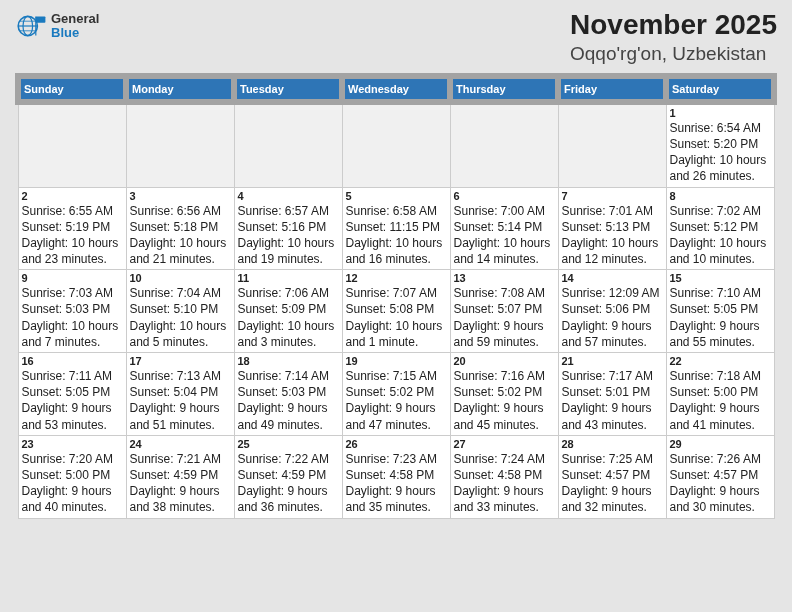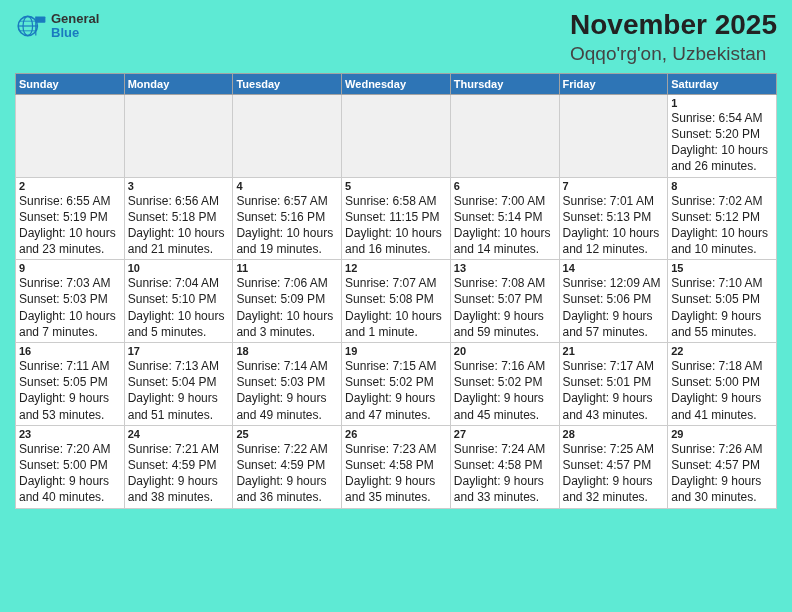--- a/index.html
+++ b/index.html
@@ -6,21 +6,21 @@
     body {
       font-family: Arial, sans-serif;
       background: #fff;
       width: 792px;
       height: 612px;
       overflow: hidden;
     }
     .page {
       width: 792px;
       height: 612px;
-      background: #5eead4;
+      background: #e5e5e5;
       padding: 10px 15px;
     }
     .header {
       display: flex;
       align-items: flex-start;
       justify-content: space-between;
       margin-bottom: 8px;
     }
     .logo {
       display: flex;
@@ -57,21 +57,21 @@
       border-collapse: collapse;
       table-layout: fixed;
     }
     .calendar th {
       background: #2e75b6;
       color: #fff;
       font-size: 11px;
       font-weight: bold;
       padding: 4px 3px;
       text-align: left;
-      border: 1px solid #a3a3a3;
+      border: 6px solid #a3a3a3;
     }
     .calendar td {
       border: 1px solid #ccc;
       vertical-align: top;
       padding: 2px 3px;
       font-size: 8.5px;
       color: #222;
       background: #fff;
       height: 78px;
       width: calc(100%/7);

